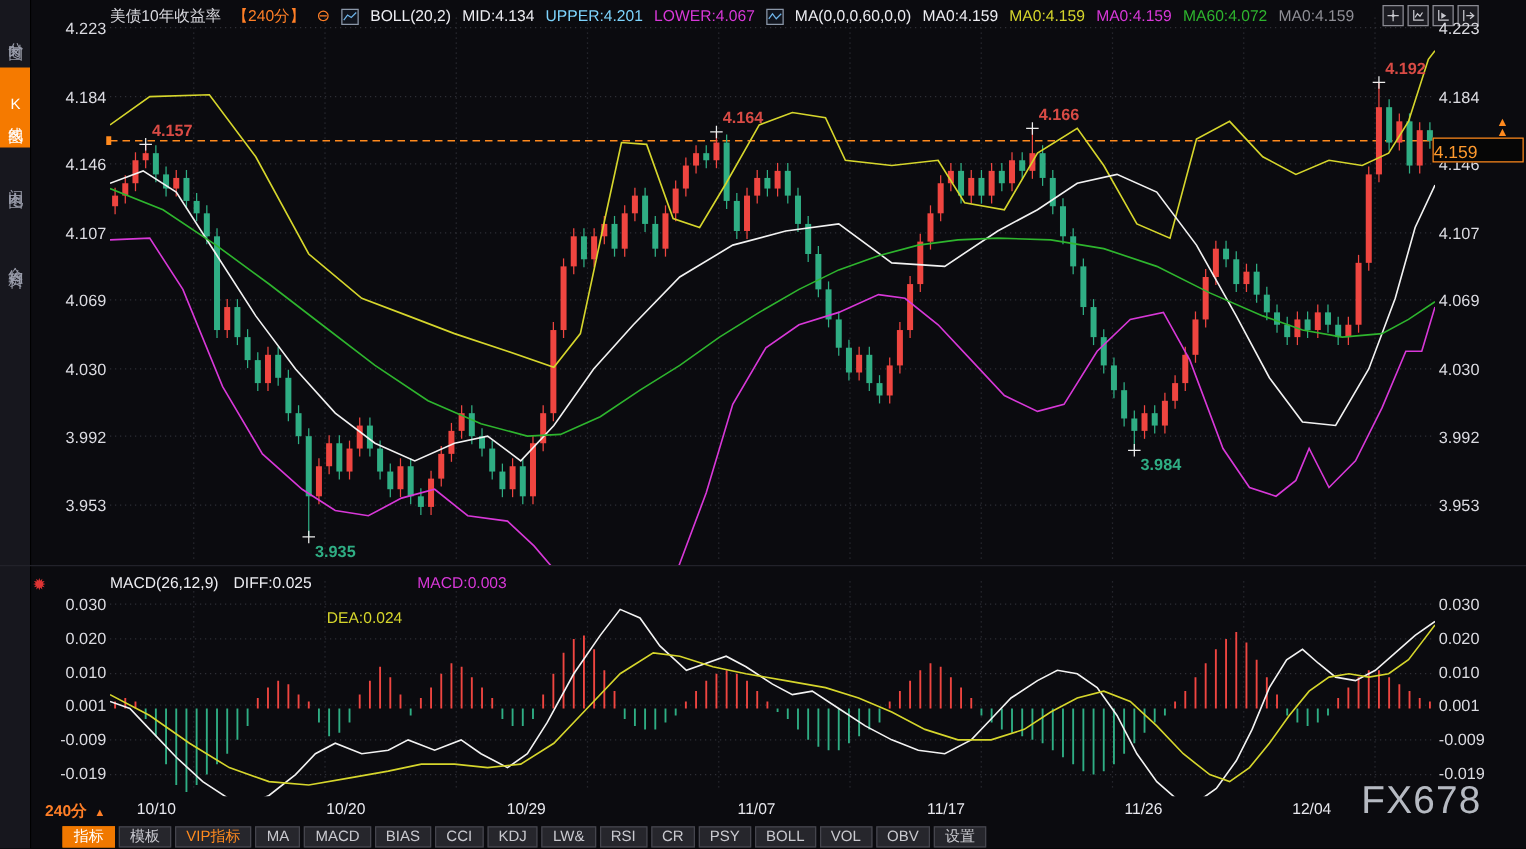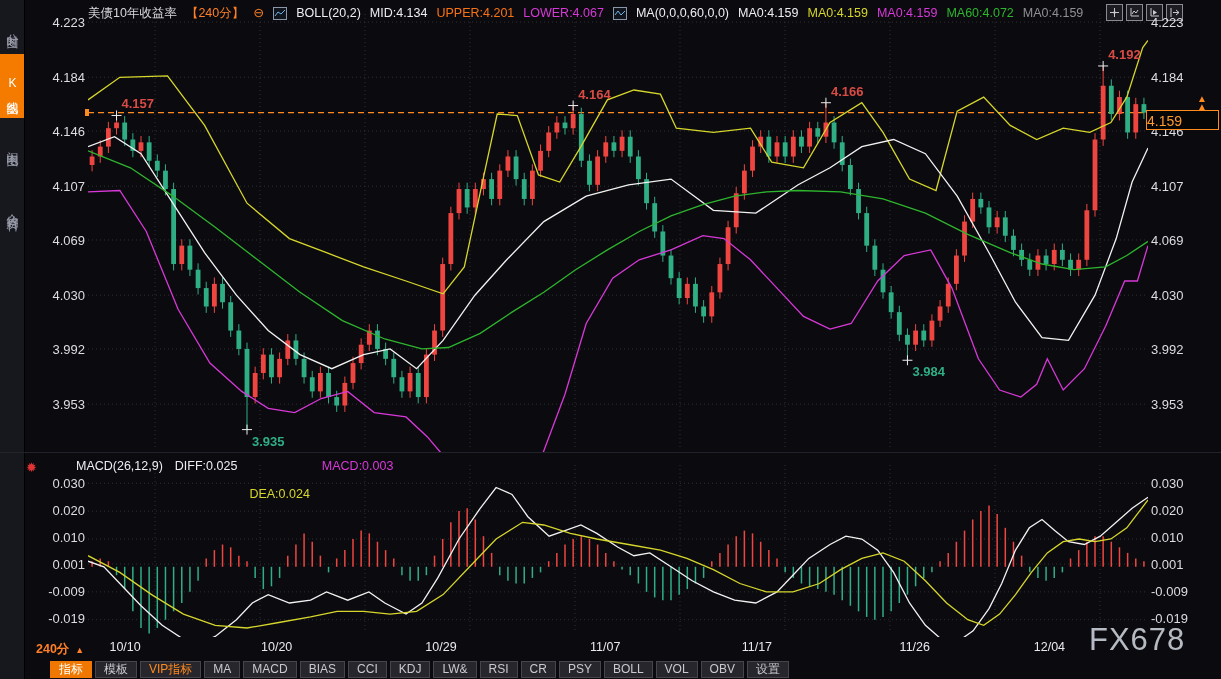--- a/index.html
+++ b/index.html
@@ -8,37 +8,37 @@
   
   .sidebar{position:absolute;left:0;top:0;width:24px;height:679px;background:#17171e;border-right:1px solid #000;}
   .side-tab{position:absolute;left:0;width:24px;display:flex;align-items:center;justify-content:center;
     writing-mode:vertical-rl;text-orientation:upright;font-size:12px;letter-spacing:2px;color:#9a9dab;cursor:pointer;}
   .side-tab.active{background:#f57a00;color:#fff;}
   
   .hdr{position:absolute;left:88px;top:5px;height:16px;display:flex;align-items:center;gap:9px;
     font-size:12.5px;color:#d6d6dc;white-space:nowrap;}
   .hdr .period{color:#ff7f27;}
   .hdr .minus-icon{color:#ff7f27;font-size:13px;line-height:12px;}
-  .hdr .yellow{color:#f97316;} .hdr .magenta{color:#d838d8;} .hdr .white{color:#ededf2;}
+  .hdr .yellow{color:#7dd3fc;} .hdr .magenta{color:#d838d8;} .hdr .white{color:#ededf2;}
   .chip{display:inline-block;width:12px;height:11px;border:1px solid #8b97a8;background:#10141d;position:relative;}
   .chip svg{position:absolute;left:0;top:0;}
   .tr-icons{position:absolute;right:38px;top:4px;display:flex;gap:3px;}
   .tr-icons .tbtn{width:15px;height:15px;border:1px solid #8a8a92;background:#1c1c22;color:#c9c9cf;
     display:flex;align-items:center;justify-content:center;cursor:pointer;}
   
   .ylab{position:absolute;font-size:13px;color:#dcdce2;}
   #left-axis .ylab{right:0;} 
   #left-axis{position:absolute;left:28px;top:0;width:57px;height:679px;text-align:right;}
   #right-axis{position:absolute;left:1151px;top:0;width:69px;height:679px;text-align:left;}
   
   #main-svg{position:absolute;left:88px;top:0;}
   #macd-svg{position:absolute;left:88px;top:455px;}
   .divider{position:absolute;left:0;width:1221px;height:1px;background:#22222a;}
   
-  .macd-hdr{position:absolute;left:76px;top:459px;display:flex;gap:12px;font-size:12.5px;color:#ededf2;white-space:nowrap;}
+  .macd-hdr{position:absolute;left:88px;top:459px;display:flex;gap:12px;font-size:12.5px;color:#ededf2;white-space:nowrap;}
   .macd-hdr .yellow{color:#d6d62c;margin-top:28px;} .macd-hdr .magenta{color:#d838d8;}
   .burst-icon{position:absolute;left:26px;top:460px;color:#e03434;font-size:13px;cursor:pointer;}
   
   .price-badge{position:absolute;left:1146px;top:110px;width:73px;height:20px;background:#060606;
     border:1px solid #ff8a1e;color:#ff9a2e;font-size:14px;line-height:20px;box-sizing:border-box;z-index:5;}
   .badge-arrow{position:absolute;left:1197px;top:95px;color:#ff8a1e;font-size:10px;line-height:8px;z-index:6;text-align:center;}
   .line-tag{position:absolute;left:85px;top:109px;width:4px;height:7px;background:#ff8a1e;z-index:4;}
   
   #date-row{position:absolute;left:88px;top:640px;width:1060px;height:16px;}
   .dlab{position:absolute;top:0;font-size:12.5px;font-weight:normal;color:#e8e8ee;transform:translateX(-50%);}
@@ -610,21 +610,21 @@
     <span class="magenta">MACD:0.003</span>
   </div>
 
   <div class="line-tag"></div>
   <div class="price-badge">4.159</div>
   <div class="badge-arrow">▲<br>▲</div>
 
   <div id="date-row">
       <div class="dlab" style="left: 37.1px;">10/10</div>
       <div class="dlab" style="left: 188.68px;">10/20</div>
-      <div class="dlab" style="left: 353px;">10/29</div>
+      <div class="dlab" style="left: 333px;">10/29</div>
       <div class="dlab" style="left: 517.28px;">11/07</div>
       <div class="dlab" style="left: 668.86px;">11/17</div>
       <div class="dlab" style="left: 826.8px;">11/26</div>
       <div class="dlab" style="left: 961.42px;">12/04</div>
     </div>
   <div class="period-foot">
     <span>240分</span><span class="arr">▲</span>
   </div>
 
   <div class="toolbar" id="toolbar">

